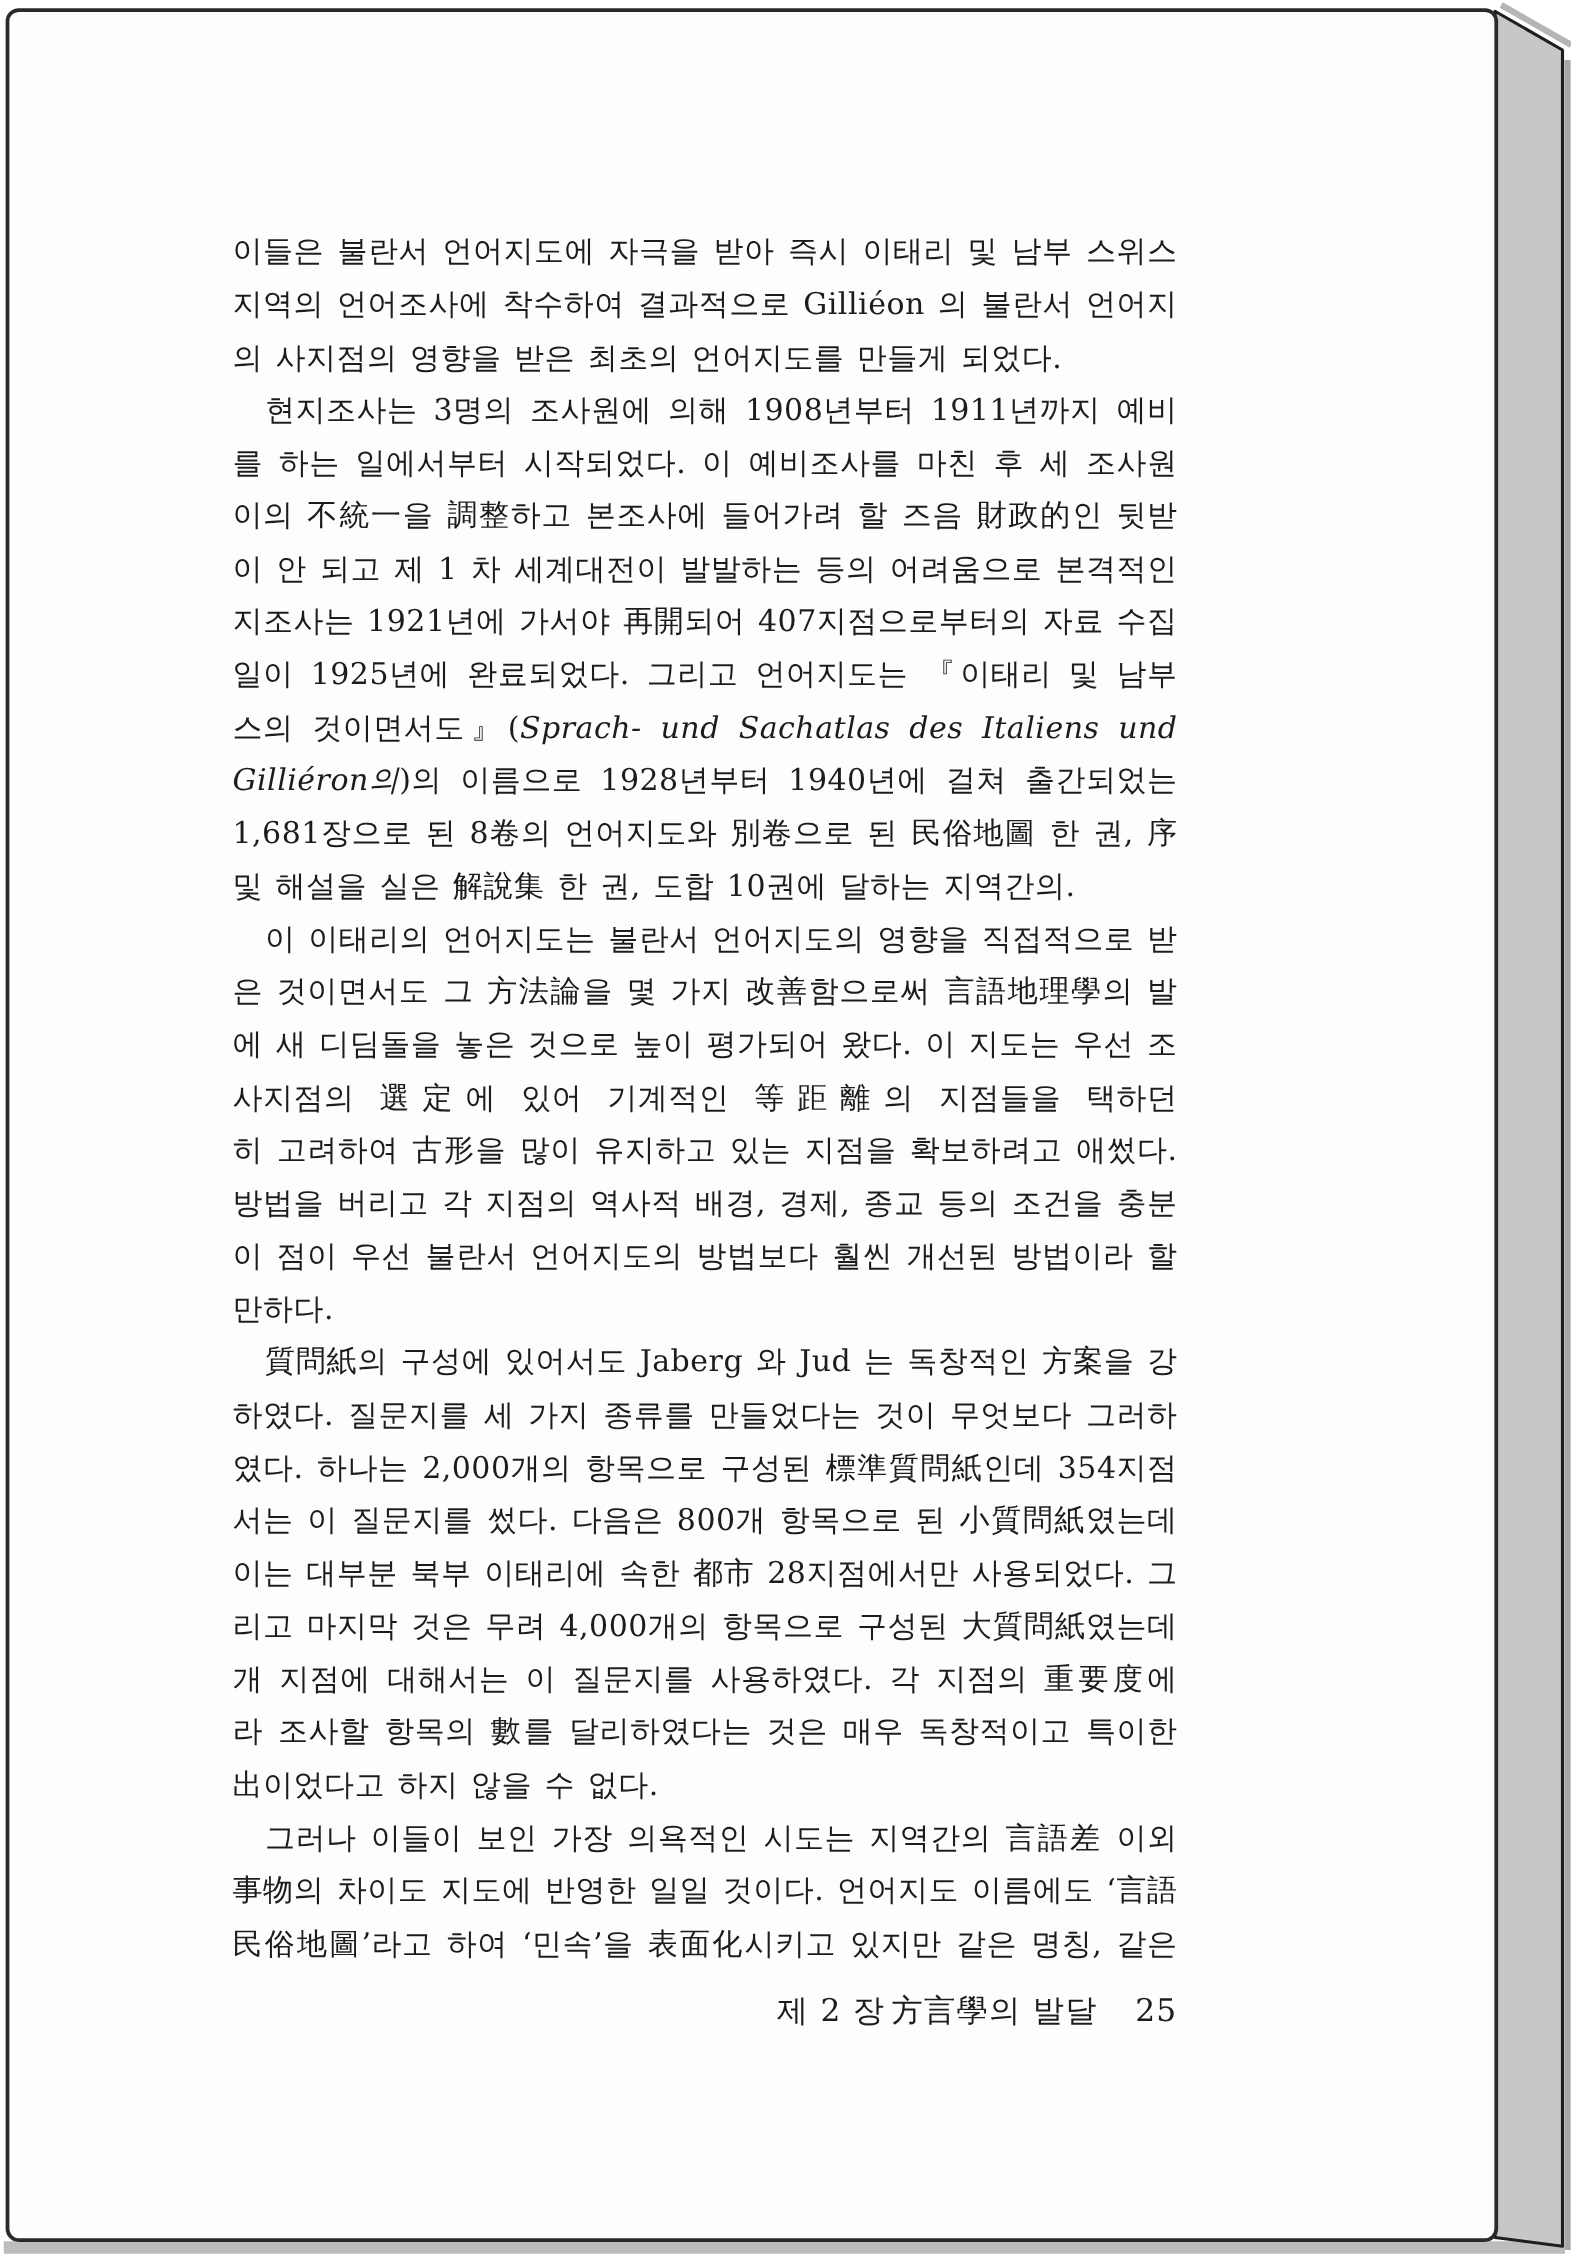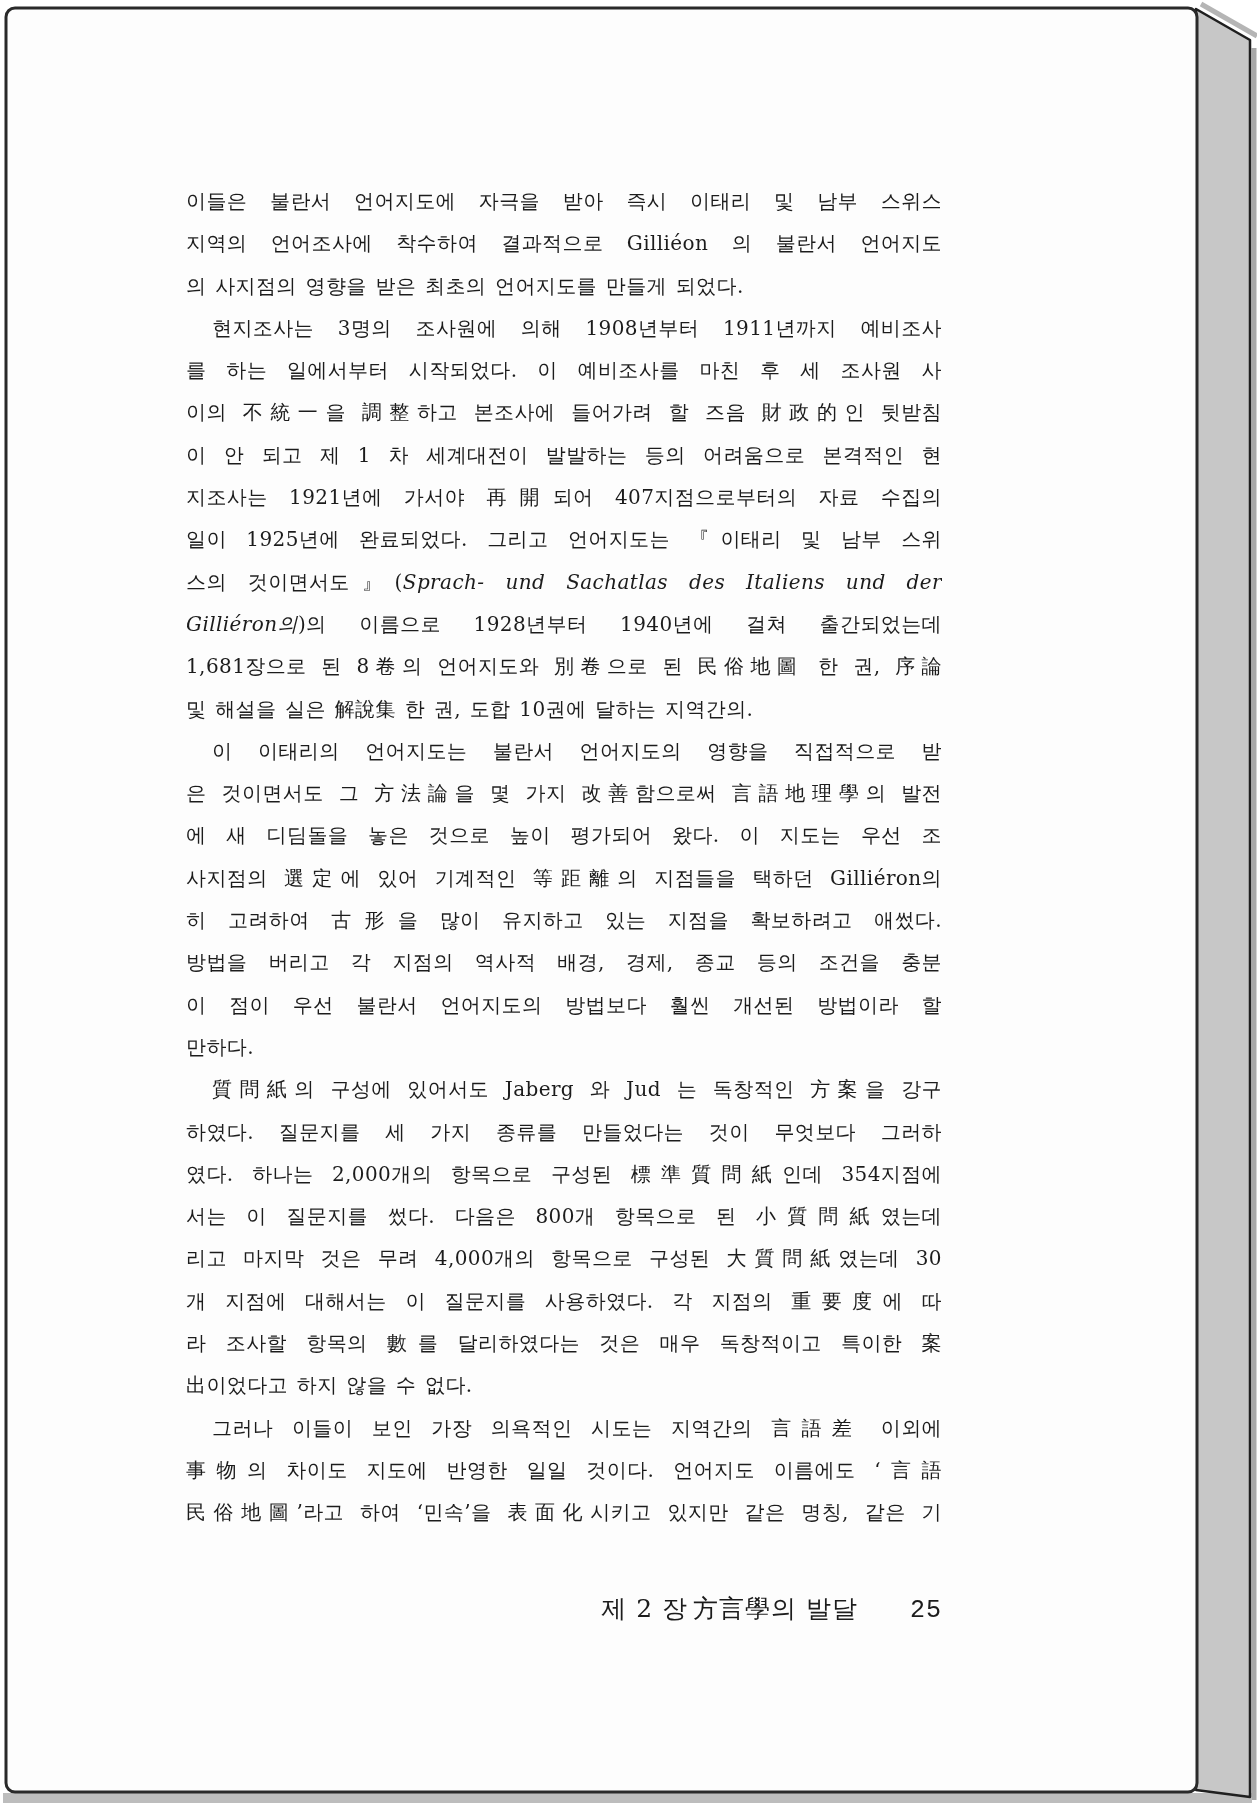--- a/index.html
+++ b/index.html
@@ -24,21 +24,21 @@
   }
   .page-content {
     position: absolute;
     left: 186px;
     top: 180px;
     width: 756px;
   }
   .line {
     height: 42.3px;
     line-height: 42.3px;
-    font-size: 20px;
+    font-size: 24px;
     letter-spacing: 0.4px;
     word-spacing: 2px;
     white-space: normal;
     overflow: hidden;
   }
   .line.j {
     text-align: justify;
     text-align-last: justify;
   }
   .line.ind {
@@ -50,21 +50,21 @@
   .page-footer {
     position: absolute;
     left: 186px;
     top: 1592px;
     width: 756px;
     text-align: right;
     font-size: 25px;
     letter-spacing: 1px;
   }
   .page-footer .ftitle   { margin-left: 5px; }
-  .page-footer .fpagenum { margin-left: 52px; font-family: Liberation Mono, monospace; }
+  .page-footer .fpagenum { margin-left: 30px; }
 </style>
 </head>
 <body>
 
 <svg class="edges-svg" viewBox="0 0 1257 1806" xmlns="http://www.w3.org/2000/svg">
 
   <line x1="1254" y1="48" x2="1254" y2="1800" stroke="#a8a8a8" stroke-width="5"></line>
   <line x1="1201" y1="4" x2="1257" y2="36" stroke="#b5b5b5" stroke-width="5"></line>
 
   <rect x="3" y="1793" width="1249" height="10" fill="#bdbdbd"></rect>
@@ -93,20 +93,21 @@
     <div class="line j"><span>에 새 디딤돌을 놓은 것으로 높이 평가되어 왔다. 이 지도는 우선 조</span></div>
     <div class="line j"><span>사지점의 選定에 있어 기계적인 等距離의 지점들을 택하던 Gilliéron의</span></div>
     <div class="line j"><span>히 고려하여 古形을 많이 유지하고 있는 지점을 확보하려고 애썼다.</span></div>
     <div class="line j"><span>방법을 버리고 각 지점의 역사적 배경, 경제, 종교 등의 조건을 충분</span></div>
     <div class="line j"><span>이 점이 우선 불란서 언어지도의 방법보다 훨씬 개선된 방법이라 할</span></div>
     <div class="line"><span>만하다.</span></div>
     <div class="line ind j"><span>質問紙의 구성에 있어서도 Jaberg 와 Jud 는 독창적인 方案을 강구</span></div>
     <div class="line j"><span>하였다. 질문지를 세 가지 종류를 만들었다는 것이 무엇보다 그러하</span></div>
     <div class="line j"><span>였다. 하나는 2,000개의 항목으로 구성된 標準質問紙인데 354지점에</span></div>
     <div class="line j"><span>서는 이 질문지를 썼다. 다음은 800개 항목으로 된 小質問紙였는데</span></div>
+    <div class="line j"><span>이는 대부분 북부 이태리에 속한 都市 28지점에서만 사용되었다. 그</span></div>
     <div class="line j"><span>리고 마지막 것은 무려 4,000개의 항목으로 구성된 大質問紙였는데 30</span></div>
     <div class="line j"><span>개 지점에 대해서는 이 질문지를 사용하였다. 각 지점의 重要度에 따</span></div>
     <div class="line j"><span>라 조사할 항목의 數를 달리하였다는 것은 매우 독창적이고 특이한 案</span></div>
     <div class="line"><span>出이었다고 하지 않을 수 없다.</span></div>
     <div class="line ind j"><span>그러나 이들이 보인 가장 의욕적인 시도는 지역간의 言語差 이외에</span></div>
     <div class="line j"><span>事物의 차이도 지도에 반영한 일일 것이다. 언어지도 이름에도 ‘言語</span></div>
     <div class="line j"><span>民俗地圖’라고 하여 ‘민속’을 表面化시키고 있지만 같은 명칭, 같은 기</span></div>
   </div>
 
 <div class="page-footer">

